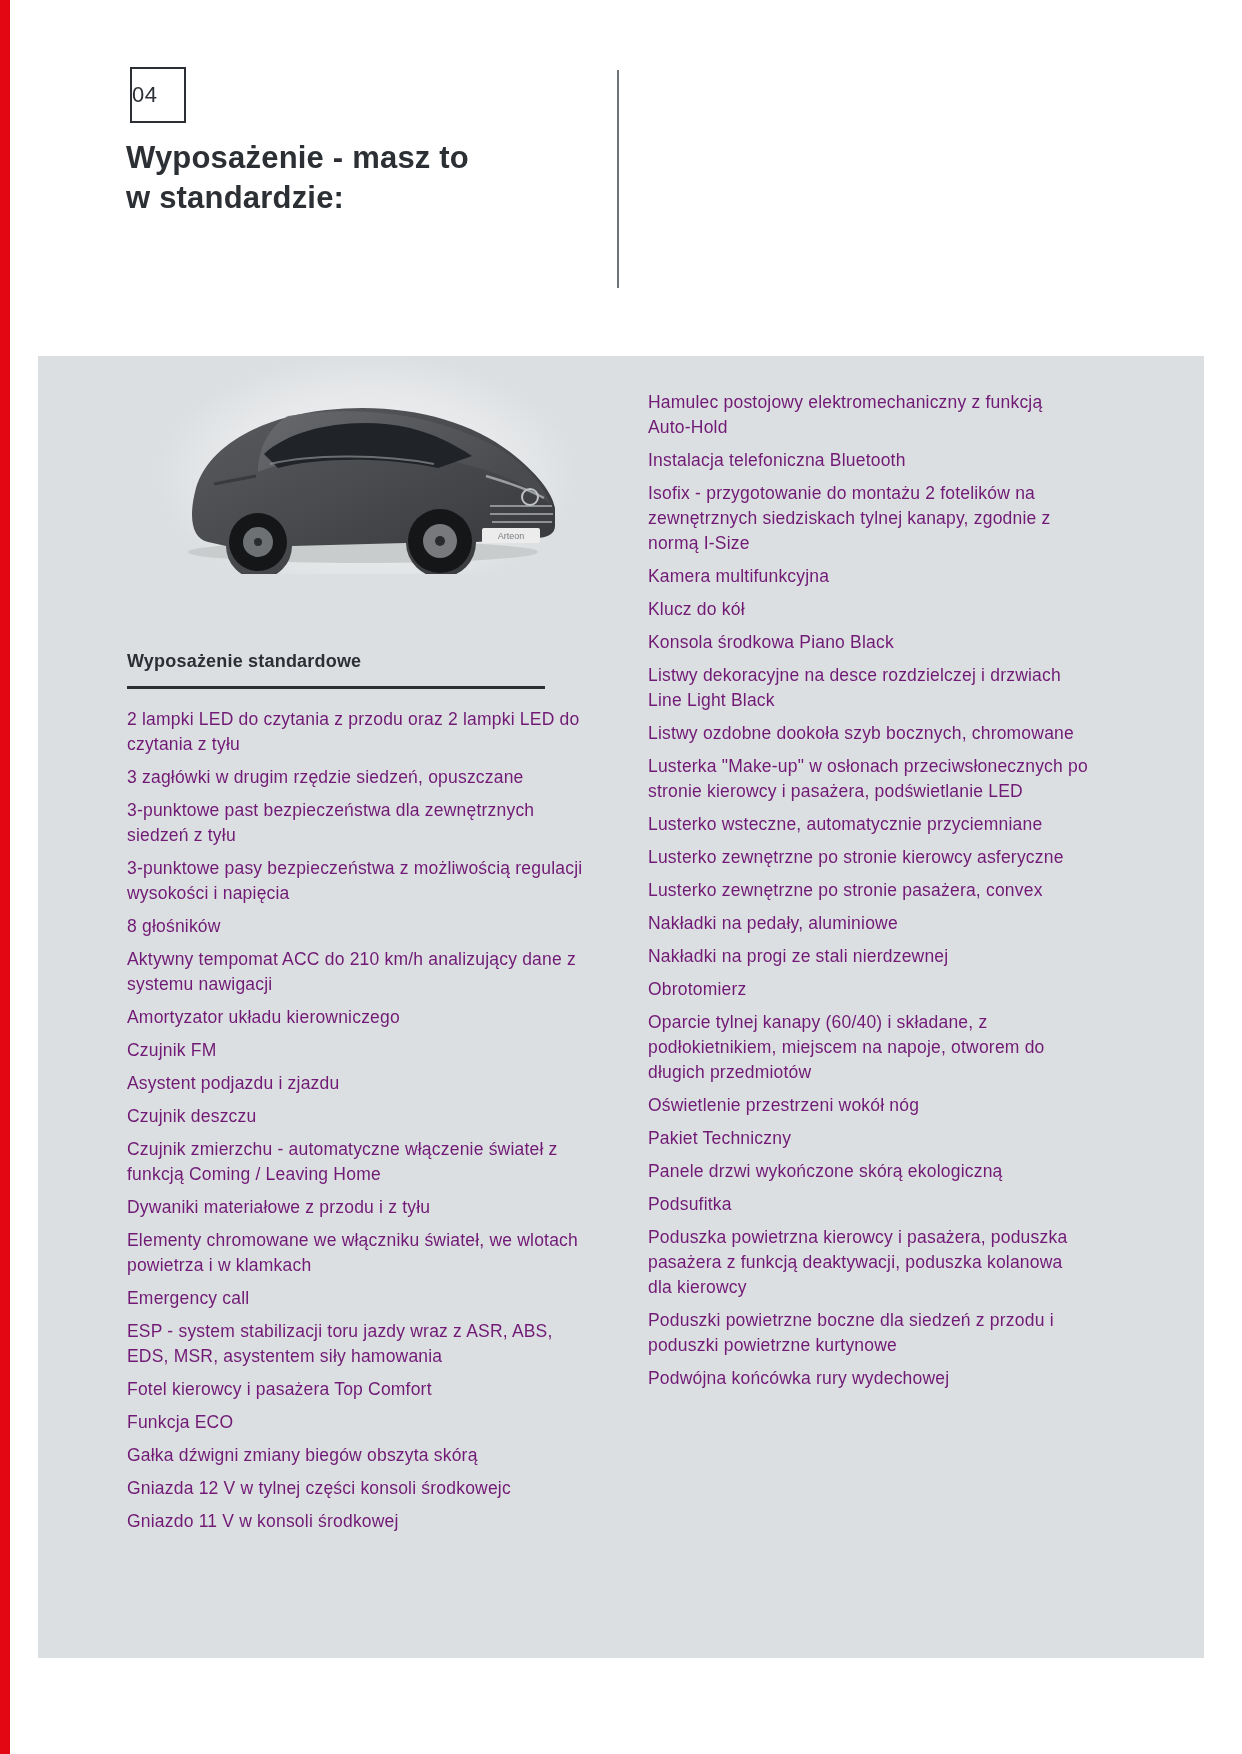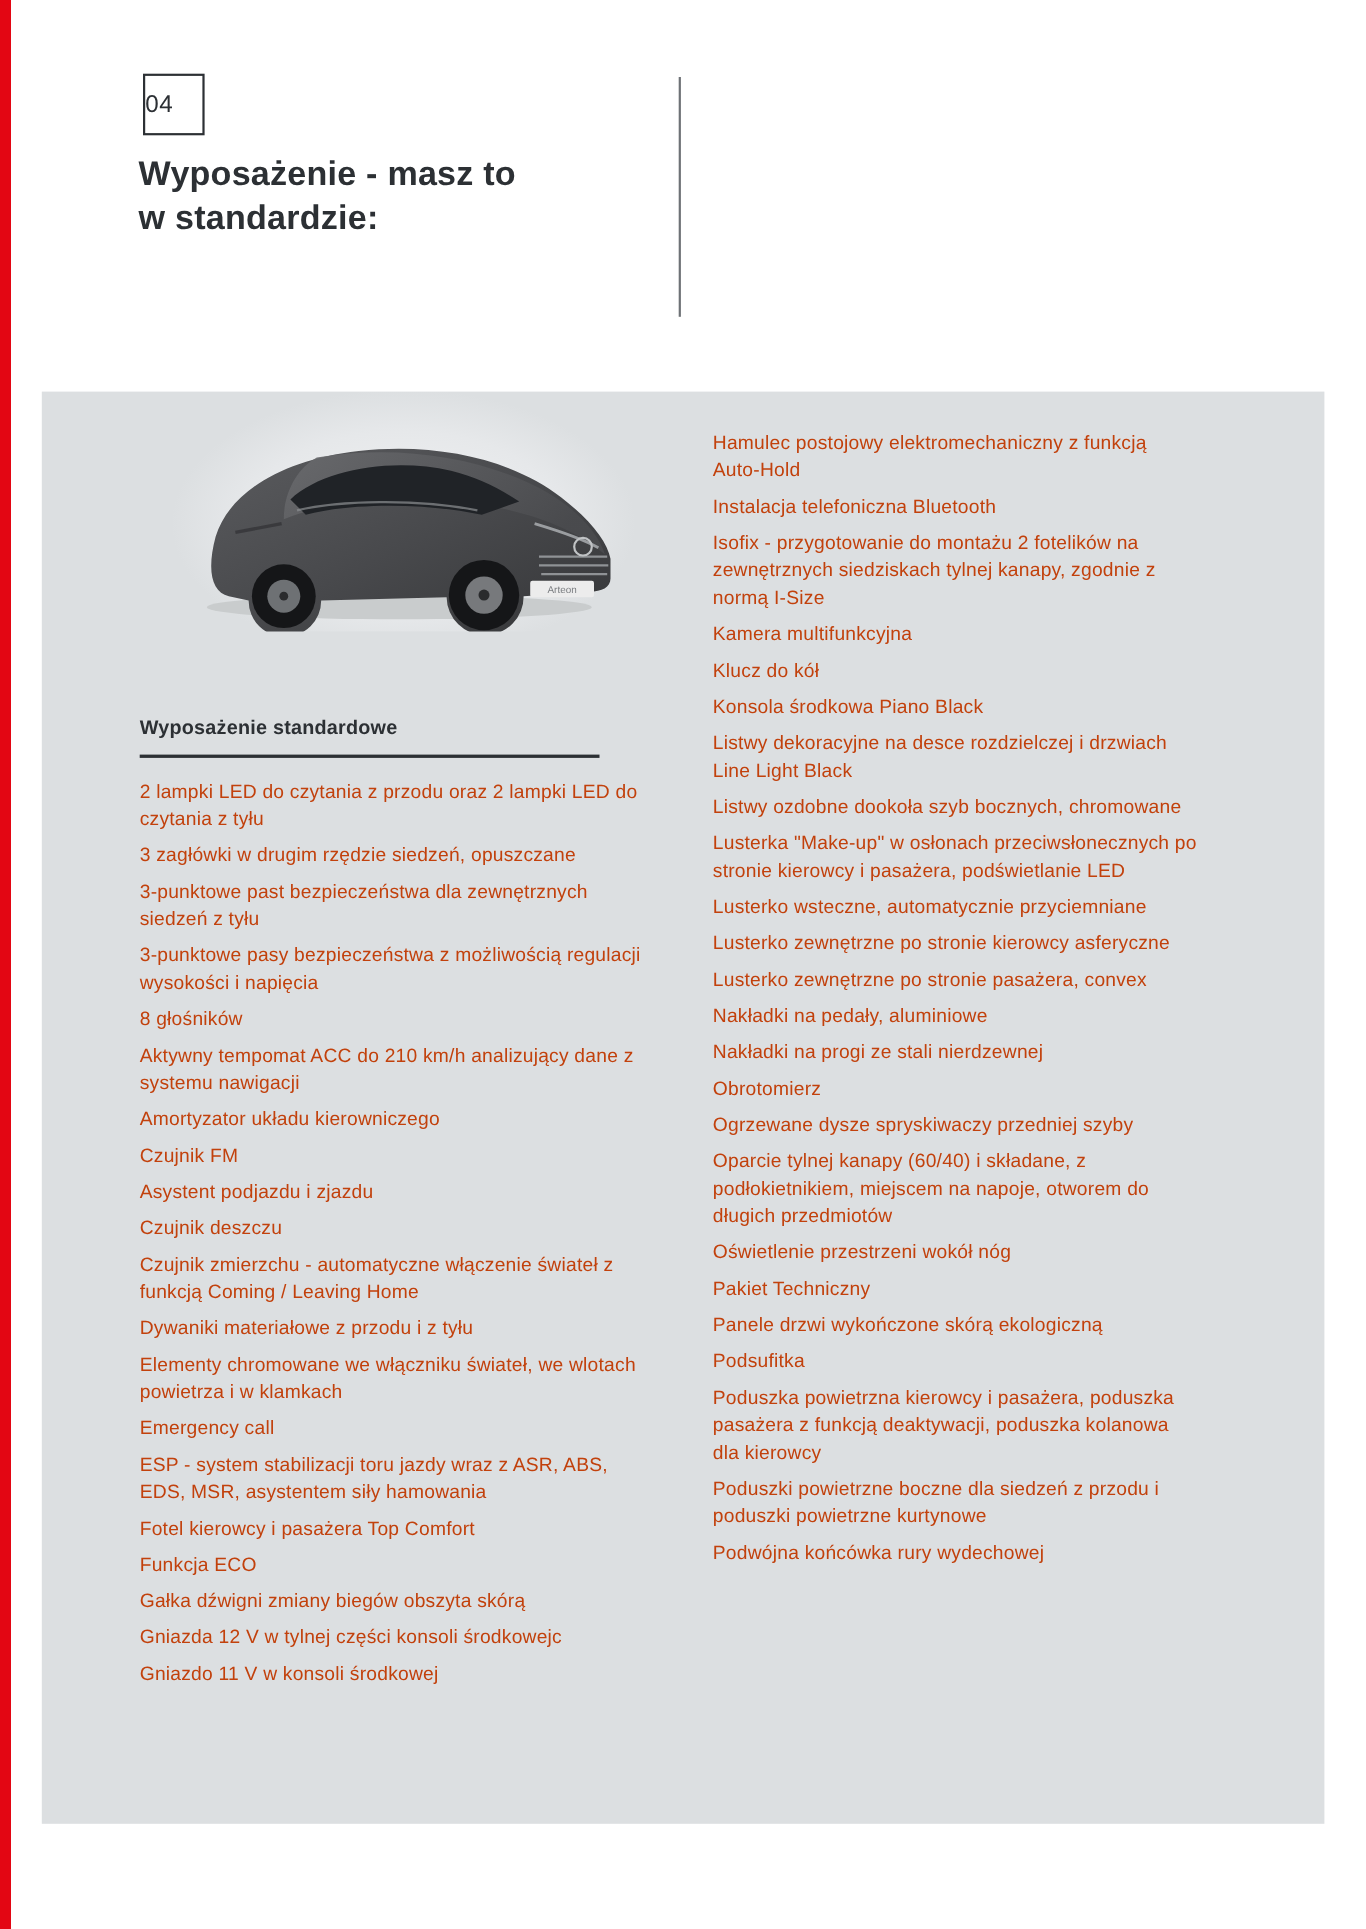--- a/index.html
+++ b/index.html
@@ -34,21 +34,21 @@
   .car-figure svg { width:100%; height:100%; display:block; }
   .col-left { position:absolute; left:89px; top:295px; width:456px; }
   .col-right { position:absolute; left:610px; top:34px; width:440px; }
   .section-heading {
     margin:0; font-size:18px; font-weight:700; color:#2c3034; letter-spacing:0.2px;
   }
   .heading-rule {
     margin-top:14px; margin-bottom:18px; width:418px; height:3px; background:#2c3034;
   }
   .equip-list p {
-    margin:0 0 8px 0; font-size:17.5px; line-height:25px; color:#c2410c;
+    margin:0 0 8px 0; font-size:17.5px; line-height:25px; color:#701a75;
     letter-spacing:0.2px;
   }
 </style>
 </head>
 <body>
 
 <div class="page">
 
   <div class="red-stripe"></div>
 
@@ -145,21 +145,20 @@
           <p>Konsola środkowa Piano Black</p>
           <p>Listwy dekoracyjne na desce rozdzielczej i drzwiach Line Light Black</p>
           <p>Listwy ozdobne dookoła szyb bocznych, chromowane</p>
           <p>Lusterka "Make-up" w osłonach przeciwsłonecznych po stronie kierowcy i pasażera, podświetlanie LED</p>
           <p>Lusterko wsteczne, automatycznie przyciemniane</p>
           <p>Lusterko zewnętrzne po stronie kierowcy asferyczne</p>
           <p>Lusterko zewnętrzne po stronie pasażera, convex</p>
           <p>Nakładki na pedały, aluminiowe</p>
           <p>Nakładki na progi ze stali nierdzewnej</p>
           <p>Obrotomierz</p>
-          <p>Ogrzewane dysze spryskiwaczy przedniej szyby</p>
           <p>Oparcie tylnej kanapy (60/40) i składane, z podłokietnikiem, miejscem na napoje, otworem do długich przedmiotów</p>
           <p>Oświetlenie przestrzeni wokół nóg</p>
           <p>Pakiet Techniczny</p>
           <p>Panele drzwi wykończone skórą ekologiczną</p>
           <p>Podsufitka</p>
           <p>Poduszka powietrzna kierowcy i pasażera, poduszka pasażera z funkcją deaktywacji, poduszka kolanowa dla kierowcy</p>
           <p>Poduszki powietrzne boczne dla siedzeń z przodu i poduszki powietrzne kurtynowe</p>
           <p>Podwójna końcówka rury wydechowej</p>
         </div>
     </div>

